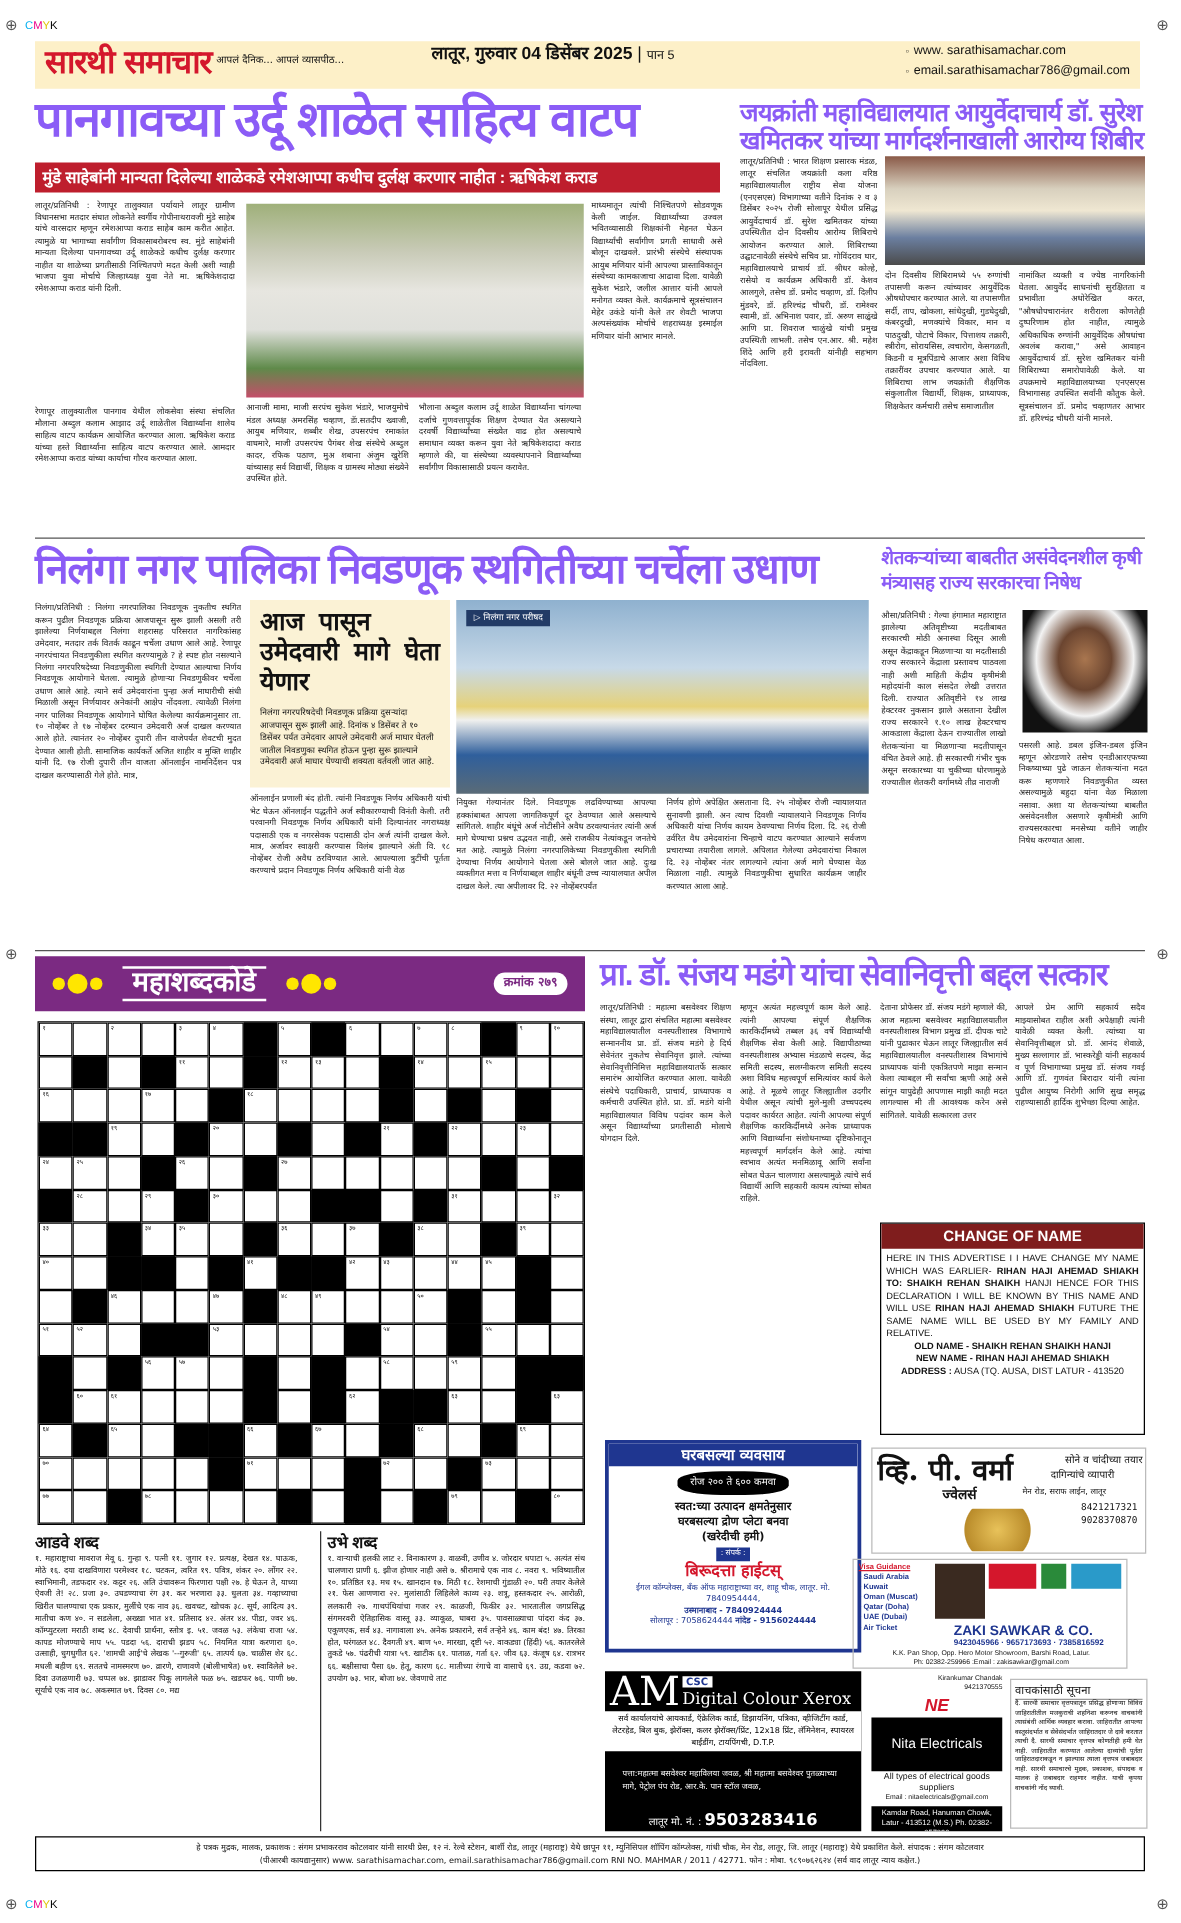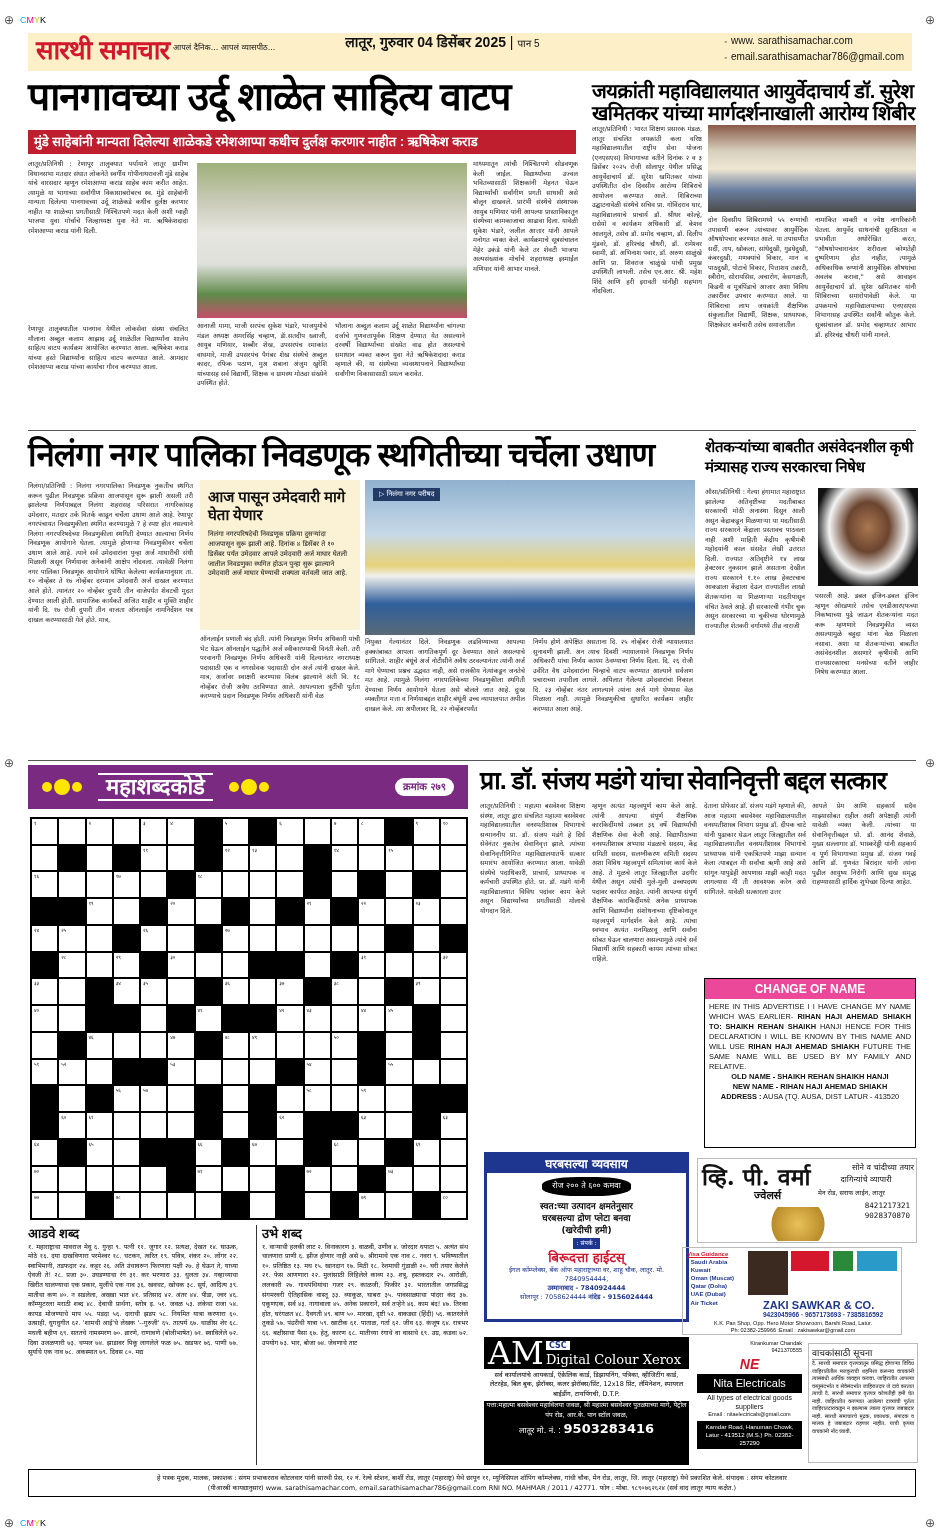--- a/index.html
+++ b/index.html
@@ -7,21 +7,21 @@
 .reg{position:absolute;font-size:12px;color:#555}
 .cmyk{position:absolute;font-size:9px;font-family:"Liberation Sans",sans-serif}
 .cmyk .c{color:#00aeef}.cmyk .m{color:#ec008c}.cmyk .y{color:#e0c000}.cmyk .k{color:#000}
 .masthead{position:absolute;left:28px;top:33px;width:884px;height:38px;background:#fdf0c8;display:flex;align-items:flex-start;padding:0 8px}
 .logo{font-family:"DejaVu Serif",serif;font-weight:bold;font-size:26px;color:#d4172c;letter-spacing:-1px}
 .tag{font-size:8px;margin:10px 0 0 4px}
 .dateline{font-size:14px;margin-left:70px;font-family:"Liberation Sans",sans-serif}
 .dateline b{font-weight:bold}
 .contact{margin-left:auto;font-size:10px;font-family:"Liberation Sans",sans-serif;line-height:1.6}
 .contact span.ic{font-size:7px;margin-right:4px}
-.h1{position:absolute;font-family:"Liberation Sans",sans-serif;font-weight:bold;color:#000000;letter-spacing:-1px;line-height:1.1}
+.h1{position:absolute;font-family:"Liberation Sans",sans-serif;font-weight:bold;color:#8b5cf6;letter-spacing:-1px;line-height:1.1}
 .sub-red{position:absolute;left:28px;top:130px;width:548px;height:24px;background:#be1e2d;color:#fff;font-size:13px;padding:3px 6px;font-family:"Liberation Sans",sans-serif;font-weight:bold}
 .col{position:absolute;text-align:justify;font-size:6.6px;line-height:1.45;color:#222;overflow:hidden}
 .photo{position:absolute;overflow:hidden}
 .hr{position:absolute;height:1px;background:#555}
 .box-cream{position:absolute;background:#fbf2d5}
 .purple{position:absolute;left:28px;top:765px;width:440px;height:44px;background:#7b2a82;display:flex;align-items:center;padding:0 14px}
 .dots{display:flex;gap:2px;align-items:center}
 .dot{width:10px;height:10px;border-radius:50%;background:#ffe600}
 .dot.big{width:16px;height:16px}
 .pz-title{color:#fff;font-size:22px;font-weight:bold;margin:0 16px;border-top:2px solid #fff;border-bottom:2px solid #fff;padding:0 8px;line-height:1.1}
@@ -69,21 +69,21 @@
 <div class="col" style="left:592px;top:125px;width:110px;height:300px">लातूर/प्रतिनिधी : भारत शिक्षण प्रसारक मंडळ, लातूर संचलित जयक्रांती कला वरिष्ठ महाविद्यालयातील राष्ट्रीय सेवा योजना (एनएसएस) विभागाच्या वतीने दिनांक २ व ३ डिसेंबर २०२५ रोजी सोलापूर येथील प्रसिद्ध आयुर्वेदाचार्य डॉ. सुरेश खमितकर यांच्या उपस्थितीत दोन दिवसीय आरोग्य शिबिराचे आयोजन करण्यात आले. शिबिराच्या उद्घाटनावेळी संस्थेचे सचिव प्रा. गोविंदराव घार, महाविद्यालयाचे प्राचार्य डॉ. श्रीधर कोल्हे, रासेयो व कार्यक्रम अधिकारी डॉ. केशव आलगुले, तसेच डॉ. प्रमोद चव्हाण, डॉ. दिलीप मुंडवरे, डॉ. हरिश्चंद्र चौधरी, डॉ. रामेश्वर स्वामी, डॉ. अभिनाश पवार, डॉ. अरुण साळुंखे आणि प्रा. शिवराज चाळुंखे यांची प्रमुख उपस्थिती लाभली. तसेच एन.आर. श्री. महेश शिंदे आणि हरी इरावती यांनीही सहभाग नोंदविला.</div>
 <div class="photo" style="left:708px;top:125px;width:208px;height:87px;background:linear-gradient(180deg,#8a5a48 0%,#d8d0be 30%,#efe7d2 50%,#6b7fa0 75%,#4b4b4b 100%)"></div>
 <div class="col" style="left:708px;top:216px;width:100px;height:210px">दोन दिवसीय शिबिरामध्ये ५५ रुग्णांची तपासणी करून त्यांच्यावर आयुर्वेदिक औषधोपचार करण्यात आले. या तपासणीत सर्दी, ताप, खोकला, सांधेदुखी, गुडघेदुखी, कंबरदुखी, मणक्यांचे विकार, मान व पाठदुखी, पोटाचे विकार, पित्ताशय तक्रारी, स्त्रीरोग, सोरायसिस, त्वचारोग, केसगळती, किडनी व मूत्रपिंडाचे आजार अशा विविध तक्रारींवर उपचार करण्यात आले. या शिबिराचा लाभ जयक्रांती शैक्षणिक संकुलातील विद्यार्थी, शिक्षक, प्राध्यापक, शिक्षकेतर कर्मचारी तसेच समाजातील</div>
 <div class="col" style="left:815px;top:216px;width:101px;height:210px">नामांकित व्यक्ती व ज्येष्ठ नागरिकांनी घेतला. आयुर्वेद साधनांची सुरक्षितता व प्रभावीता अधोरेखित करत, "औषधोपचारानंतर शरीराला कोणतेही दुष्परिणाम होत नाहीत, त्यामुळे अधिकाधिक रुग्णांनी आयुर्वेदिक औषधांचा अवलंब करावा," असे आवाहन आयुर्वेदाचार्य डॉ. सुरेश खमितकर यांनी शिबिराच्या समारोपावेळी केले. या उपक्रमाचे महाविद्यालयाच्या एनएसएस विभागासह उपस्थित सर्वांनी कौतुक केले. सूत्रसंचालन डॉ. प्रमोद चव्हाणतर आभार डॉ. हरिश्चंद्र चौधरी यांनी मानले.</div>
 
 <div class="hr" style="left:28px;top:430px;width:888px"></div>
 
 <h2 class="h1" style="left:28px;top:437px;font-size:33px;width:680px">निलंगा नगर पालिका निवडणूक स्थगितीच्या चर्चेला उधाण</h2>
 <div class="col" style="left:28px;top:482px;width:165px;height:270px">निलंगा/प्रतिनिधी : निलंगा नगरपालिका निवडणूक नुकतीच स्थगित करून पुढील निवडणूक प्रक्रिया आजपासून सुरू झाली असली तरी झालेल्या निर्णयाबद्दल निलंगा शहरासह परिसरात नागरिकांसह उमेदवार, मतदार तर्क वितर्क काढून चर्चेला उधाण आले आहे. रेणापूर नगरपंचायत निवडणुकीला स्थगित करण्यामुळे ? हे स्पष्ट होत नसल्याने निलंगा नगरपरिषदेच्या निवडणुकीला स्थगिती देण्यात आल्याचा निर्णय निवडणूक आयोगाने घेतला. त्यामुळे होणाऱ्या निवडणुकीवर चर्चेला उधाण आले आहे. त्याने सर्व उमेदवारांना पुन्हा अर्ज माघारीची संधी मिळाली असून निर्णयावर अनेकांनी आक्षेप नोंदवला. त्यावेळी निलंगा नगर पालिका निवडणूक आयोगाने घोषित केलेल्या कार्यक्रमानुसार ता. १० नोव्हेंबर ते १७ नोव्हेंबर दरम्यान उमेदवारी अर्ज दाखल करण्यात आले होते. त्यानंतर २० नोव्हेंबर दुपारी तीन वाजेपर्यंत शेवटची मुदत देण्यात आली होती. सामाजिक कार्यकर्ते अजित शाहीर व मुक्ति शाहीर यांनी दि. १७ रोजी दुपारी तीन वाजता ऑनलाईन नामनिर्देशन पत्र दाखल करण्यासाठी गेले होते. मात्र,</div>
 <div class="box-cream" style="left:200px;top:480px;width:160px;height:150px;padding:8px">
-  <div style="font-size:15px;font-weight:bold;font-family:Liberation Serif, serif;line-height:1.2">आज पासून उमेदवारी मागे घेता येणार</div>
+  <div style="font-size:20px;font-weight:bold;font-family:Liberation Mono, monospace;line-height:1.2">आज पासून उमेदवारी मागे घेता येणार</div>
   <div style="font-size:6.8px;margin-top:6px;line-height:1.45">निलंगा नगरपरिषदेची निवडणूक प्रक्रिया दुसऱ्यांदा आजपासून सुरू झाली आहे. दिनांक ४ डिसेंबर ते १० डिसेंबर पर्यंत उमेदवार आपले उमेदवारी अर्ज माघार घेतली जातील निवडणुका स्थगित होऊन पुन्हा सुरू झाल्याने उमेदवारी अर्ज माघार घेण्याची शक्यता वर्तवली जात आहे.</div>
 </div>
 <div class="photo" style="left:365px;top:480px;width:330px;height:155px;background:linear-gradient(180deg,#8fb1cf 0%,#c7d9e8 35%,#e6d27a 55%,#f0f0ee 62%,#2f5f9c 80%,#5a6b77 100%)">
   <div style="position:absolute;left:8px;top:8px;background:#223b66;color:#fff;font-size:7px;padding:2px 6px"><span>▷ </span><span>निलंगा नगर परीषद</span></div>
 </div>
 <div class="col" style="left:200px;top:635px;width:160px;height:117px">ऑनलाईन प्रणाली बंद होती. त्यांनी निवडणूक निर्णय अधिकारी यांची भेट घेऊन ऑनलाईन पद्धतीने अर्ज स्वीकारण्याची विनंती केली. तरी परवानगी निवडणूक निर्णय अधिकारी यांनी दिल्यानंतर नगराध्यक्ष पदासाठी एक व नगरसेवक पदासाठी दोन अर्ज त्यांनी दाखल केले. मात्र, अर्जावर स्वाक्षरी करण्यास विलंब झाल्याने अंती वि. १८ नोव्हेंबर रोजी अवैध ठरविण्यात आले. आपल्याला त्रुटींची पूर्तता करण्याचे प्रदान निवडणूक निर्णय अधिकारी यांनी वेळ</div>
 <div class="col" style="left:365px;top:638px;width:160px;height:114px">नियुक्त गेल्यानंतर दिले. निवडणूक लढविण्याच्या आपल्या हक्कांबाबत आपला जागतिकपूर्ण दूर ठेवण्यात आले असल्याचे सांगितले. शाहीर बंधूंचे अर्ज नोटीसीने अवैध ठरवल्यानंतर त्यांनी अर्ज मागे घेण्याचा प्रश्नच उद्भवत नाही, असे राजकीय नेत्यांकडून जनतेचे मत आहे. त्यामुळे निलंगा नगरपालिकेच्या निवडणुकीला स्थगिती देण्याचा निर्णय आयोगाने घेतला असे बोलले जात आहे. दुःख व्यक्तीगत मत्ता व निर्णयाबद्दल शाहीर बंधूंनी उच्च न्यायालयात अपील दाखल केले. त्या अपीलावर दि. २२ नोव्हेंबरपर्यंत</div>
 <div class="col" style="left:533px;top:638px;width:160px;height:114px">निर्णय होणे अपेक्षित असताना दि. २५ नोव्हेंबर रोजी न्यायालयात सुनावणी झाली. अन त्याच दिवशी न्यायालयाने निवडणूक निर्णय अधिकारी यांचा निर्णय कायम ठेवण्याचा निर्णय दिला. दि. २६ रोजी उर्वरित वैध उमेदवारांना चिन्हाचे वाटप करण्यात आल्याने सर्वजण प्रचाराच्या तयारीला लागले. अपिलात गेलेल्या उमेदवारांचा निकाल दि. २३ नोव्हेंबर नंतर लागल्याने त्यांना अर्ज मागे घेण्यास वेळ मिळाला नाही. त्यामुळे निवडणुकीचा सुधारित कार्यक्रम जाहीर करण्यात आला आहे.</div>
 
 <h2 class="h1" style="left:705px;top:437px;font-size:15px;width:215px;letter-spacing:-0.3px;line-height:1.35">शेतकऱ्यांच्या बाबतीत असंवेदनशील कृषी मंत्र्यासह राज्य सरकारचा निषेध</h2>
@@ -514,21 +514,21 @@
   <div style="font-size:6.4px;line-height:1.5;text-align:justify">१. वाऱ्याची हलकी लाट २. विनाकारण ३. वाळवी, उणीव ४. जोरदार धपाटा ५. अत्यंत संथ चालणारा प्राणी ६. झीज होणार नाही असे ७. श्रीरामाचे एक नाव ८. नवरा ९. भविष्यातील १०. प्रतिष्ठित १३. मध १५. खानदान १७. मिठी १८. रेशमाची गुंडाळी २०. घरी तयार केलेले २१. फेस आणणारा २२. मुलांसाठी लिहिलेले काव्य २३. शत्रू, हस्तकदार २५. आरोळी, ललकारी २७. गाथपंथियांचा गजर २९. काळजी, फिकीर ३२. भारतातील जगप्रसिद्ध संगमरवरी ऐतिहासिक वास्तू ३३. व्याकूळ, घाबरा ३५. पावसाळ्याचा पांदरा कंद ३७. एकूणएक, सर्व ४३. नागावाला ४५. अनेक प्रकाराने, सर्व तऱ्हेने ४६. काम बंद! ४७. तिरका होत, घरंगळत ४८. दैवगती ४९. बाण ५०. मारखा, दृष्टी ५२. वाकड्या (हिंदी) ५६. कातरलेले तुकडे ५७. पंढरीची यात्रा ५९. खाटीक ६१. पाताळ, गर्ता ६२. जीव ६३. कंजूष ६४. रात्रभर ६६. बक्षीसाचा पैसा ६७. हेतू, कारण ६८. मातीच्या रंगाचे वा वासाचे ६९. उग्र, कडवा ७२. उपयोग ७३. भार, बोजा ७४. जेवणाचे ताट</div>
 </div>
 
 <h2 class="h1" style="left:480px;top:767px;font-size:25px;width:440px">प्रा. डॉ. संजय मडंगे यांचा सेवानिवृत्ती बद्दल सत्कार</h2>
 <div class="col" style="left:480px;top:802px;width:105px;height:340px">लातूर/प्रतिनिधी : महात्मा बसवेश्वर शिक्षण संस्था, लातूर द्वारा संचलित महात्मा बसवेश्वर महाविद्यालयातील वनस्पतीशास्त्र विभागाचे सन्माननीय प्रा. डॉ. संजय मडंगे हे दिर्घ सेवेनंतर नुकतेच सेवानिवृत्त झाले. त्यांच्या सेवानिवृत्तीनिमित्त महाविद्यालयातर्फे सत्कार समारंभ आयोजित करण्यात आला. यावेळी संस्थेचे पदाधिकारी, प्राचार्य, प्राध्यापक व कर्मचारी उपस्थित होते. प्रा. डॉ. मडंगे यांनी महाविद्यालयात विविध पदांवर काम केले असून विद्यार्थ्यांच्या प्रगतीसाठी मोलाचे योगदान दिले.</div>
 <div class="col" style="left:592px;top:802px;width:105px;height:340px">म्हणून अत्यंत महत्त्वपूर्ण काम केले आहे. त्यांनी आपल्या संपूर्ण शैक्षणिक कारकिर्दीमध्ये तब्बल ३६ वर्षे विद्यार्थ्यांची शैक्षणिक सेवा केली आहे. विद्यापीठाच्या वनस्पतीशास्त्र अभ्यास मंडळाचे सदस्य, केंद्र समिती सदस्य, सलग्नीकरण समिती सदस्य अशा विविध महत्त्वपूर्ण समित्यांवर कार्य केले आहे. ते मूळचे लातूर जिल्ह्यातील उदगीर येथील असून त्यांची मुले-मुली उच्चपदस्थ पदावर कार्यरत आहेत. त्यांनी आपल्या संपूर्ण शैक्षणिक कारकिर्दीमध्ये अनेक प्राध्यापक आणि विद्यार्थ्यांना संशोधनाच्या दृष्टिकोनातून महत्त्वपूर्ण मार्गदर्शन केले आहे. त्यांचा स्वभाव अत्यंत मनमिळावू आणि सर्वांना सोबत घेऊन चालणारा असल्यामुळे त्यांचे सर्व विद्यार्थी आणि सहकारी कायम त्यांच्या सोबत राहिले.</div>
 <div class="col" style="left:704px;top:802px;width:102px;height:170px">देताना प्रोफेसर डॉ. संजय मडंगे म्हणाले की, आज महात्मा बसवेश्वर महाविद्यालयातील वनस्पतीशास्त्र विभाग प्रमुख डॉ. दीपक चाटे यांनी पुढाकार घेऊन लातूर जिल्ह्यातील सर्व महाविद्यालयातील वनस्पतीशास्त्र विभागांचे प्राध्यापक यांनी एकत्रितपणे माझा सन्मान केला त्याबद्दल मी सर्वांचा ऋणी आहे असे सांगून यापुढेही आपणास माझी काही मदत लागल्यास मी ती आवश्यक करेन असे सांगितले. यावेळी सत्कारला उत्तर</div>
 <div class="col" style="left:812px;top:802px;width:104px;height:170px">आपले प्रेम आणि सहकार्य सदैव माझ्यासोबत राहील अशी अपेक्षाही त्यांनी यावेळी व्यक्त केली. त्यांच्या या सेवानिवृत्तीबद्दल प्रो. डॉ. आनंद शेवाळे, मुख्य सल्लागार डॉ. भास्करेड्डी यांनी सहकार्य व पूर्ण विभागाच्या प्रमुख डॉ. संजय गवई आणि डॉ. गुणवंत बिरादार यांनी त्यांना पुढील आयुष्य निरोगी आणि सुख समृद्ध राहण्यासाठी हार्दिक शुभेच्छा दिल्या आहेत.</div>
 
 <div class="ad" style="left:704px;top:978px;width:212px;height:170px;border:1px solid #000;font-family:'Liberation Sans',sans-serif">
-  <div style="background:#ec4899;color:#fff;text-align:center;font-size:12px;font-weight:bold;padding:2px;margin:0 0 3px">CHANGE OF NAME</div>
+  <div style="background:#7f1d1d;color:#fff;text-align:center;font-size:12px;font-weight:bold;padding:2px;margin:0 0 3px">CHANGE OF NAME</div>
   <div style="font-size:7.4px;line-height:1.35;padding:0 4px;text-align:justify">
     <span>HERE IN THIS ADVERTISE I I HAVE CHANGE MY NAME WHICH WAS EARLIER-</span> <b>RIHAN HAJI AHEMAD SHIAKH TO: SHAIKH REHAN SHAIKH</b> <span>HANJI HENCE FOR THIS DECLARATION I WILL BE KNOWN BY THIS NAME AND WILL USE</span> <b>RIHAN HAJI AHEMAD SHIAKH</b> <span>FUTURE THE SAME NAME WILL BE USED BY MY FAMILY AND RELATIVE.</span>
   </div>
   <div style="font-size:7.4px;font-weight:bold;text-align:center;line-height:1.35">OLD NAME - SHAIKH REHAN SHAIKH HANJI</div>
   <div style="font-size:7.4px;font-weight:bold;text-align:center;line-height:1.35">NEW NAME - RIHAN HAJI AHEMAD SHIAKH</div>
   <div style="font-size:7.4px;text-align:center;line-height:1.35"><b>ADDRESS :</b> <span>AUSA (TQ. AUSA, DIST LATUR - 413520</span></div>
 </div>
 
 <div class="ad" style="left:484px;top:1152px;width:205px;height:170px;background:#fff;border:3px solid #1f3690;text-align:center">
   <div style="background:#1f3690;color:#fff;font-size:12px;font-weight:bold;padding:1px">घरबसल्या व्यवसाय</div>
@@ -545,21 +545,21 @@
 
 <div class="ad" style="left:484px;top:1337px;width:205px;height:128px;background:#000;color:#fff">
   <div style="display:flex;align-items:flex-end;padding:0 4px">
     <span style="font-family:'DejaVu Serif',serif;font-size:32px;line-height:1">AM</span>
     <div style="margin-left:2px">
       <span style="background:#fff;color:#1f3690;font-size:8px;font-weight:bold;padding:0 3px">CSC</span>
       <div style="font-family:'DejaVu Serif',serif;font-size:13px">Digital Colour Xerox</div>
     </div>
   </div>
   <div style="background:#fff;color:#000;font-size:6.5px;text-align:center;padding:2px;line-height:1.45">सर्व कार्यालयांचे आयकार्ड, ऍक्रेलिक कार्ड, डिझायनिंग, पत्रिका, व्हीजिटींग कार्ड, लेटरहेड, बिल बुक, झेरॉक्स, कलर झेरॉक्स/प्रिंट, 12x18 प्रिंट, लॅमिनेशन, स्पायरल बाईंडींग, टायपिंगची, D.T.P.</div>
-  <div style="font-size:6.5px;text-align:center;padding:0;line-height:1.45">पत्ता:महात्मा बसवेश्वर महाविलया जवळ, श्री महात्मा बसवेश्वर पुतळ्याच्या मागे, पेट्रोल पंप रोड, आर.के. पान स्टॉल जवळ,</div>
+  <div style="font-size:6.5px;padding:14px;line-height:1.45">पत्ता:महात्मा बसवेश्वर महाविलया जवळ, श्री महात्मा बसवेश्वर पुतळ्याच्या मागे, पेट्रोल पंप रोड, आर.के. पान स्टॉल जवळ,</div>
   <div style="text-align:center;font-size:8px"><span>लातूर मो. नं. :</span> <b style="font-size:13px">9503283416</b></div>
 </div>
 
 <div class="ad" style="left:697px;top:1158px;width:220px;height:85px;border:1px solid #bbb">
   <div style="position:absolute;left:4px;top:2px;font-size:23px;font-weight:bold;font-family:'DejaVu Serif',serif">व्हि. पी. वर्मा</div>
   <div style="position:absolute;left:56px;top:30px;font-size:11px;font-weight:bold">ज्वेलर्स</div>
   <div style="position:absolute;left:120px;top:4px;font-size:8px;text-align:right;width:96px">सोने व चांदीच्या तयार</div>
   <div style="position:absolute;left:120px;top:16px;font-size:8px;text-align:center;width:96px">दागिन्यांचे व्यापारी</div>
   <div style="position:absolute;left:120px;top:30px;font-size:6.5px">मेन रोड, सराफ लाईन, लातूर</div>
   <div style="position:absolute;right:6px;top:42px;font-size:7.5px;font-family:'DejaVu Sans Mono',monospace">8421217321</div>
@@ -584,21 +584,21 @@
   <div style="position:absolute;left:80px;top:50px;font-size:11px;font-weight:bold;color:#1f3690">ZAKI SAWKAR &amp; CO.</div>
   <div style="position:absolute;left:80px;top:63px;font-size:6.5px;font-weight:bold;color:#1f3690">9423045966 · 9657173693 · 7385816592</div>
   <div style="position:absolute;left:4px;top:72px;width:212px;font-size:5.5px;text-align:center">K.K. Pan Shop, Opp. Hero Motor Showroom, Barshi Road, Latur.</div>
   <div style="position:absolute;left:4px;top:79px;width:212px;font-size:5.5px;text-align:center">Ph: 02382-259966 :Email : zakisawkar@gmail.com</div>
 </div>
 
 <div class="ad" style="left:697px;top:1340px;width:105px;height:125px;text-align:center;font-family:'Liberation Sans',sans-serif">
   <div style="font-size:5.5px;text-align:right">Kirankumar Chandak</div>
   <div style="font-size:5.5px;text-align:right">9421370555</div>
   <div style="font-size:14px;color:#d4172c;font-weight:bold;font-style:italic">NE</div>
-  <div style="background:#000;color:#fff;font-size:11px;padding:2px">Nita Electricals</div>
+  <div style="background:#000;color:#fff;font-size:11px;padding:14px">Nita Electricals</div>
   <div style="font-size:7px">All types of electrical goods suppliers</div>
   <div style="font-size:5.5px">Email : nitaelectricals@gmail.com</div>
   <div style="background:#000;color:#fff;font-size:6px;padding:2px;margin-top:2px">Kamdar Road, Hanuman Chowk, Latur - 413512 (M.S.) Ph. 02382-257290</div>
 </div>
 
 <div class="ad" style="left:808px;top:1343px;width:110px;height:120px;border:1px solid #bbb;padding:3px">
   <div style="font-size:9px;font-weight:normal;text-align:left;border-bottom:1px solid #999">वाचकांसाठी सूचना</div>
   <div style="font-size:5.2px;line-height:1.45;text-align:justify">दै. सारथी समाचार वृत्तपत्रातून प्रसिद्ध होणाऱ्या विविध जाहिरातीतील मजकुराची शहनिशा करूनच वाचकांनी त्यासंबंधी आर्थिक व्यवहार करावा. जाहिरातीत आपल्या वस्तूसंदर्भात व सेवेसंदर्भात जाहिरातदार जे दावे करतात त्याची दै. सारथी समाचार वृत्तपत्र कोणतीही हमी घेत नाही. जाहिरातीत करण्यात आलेल्या दाव्यांची पूर्तता जाहिरातदाराकडून न झाल्यास त्याला वृत्तपत्र जबाबदार नाही. सारथी समाचारचे मुद्रक, प्रकाशक, संपादक व मालक हे जबाबदार राहणार नाहीत. याची कृपया वाचकांनी नोंद घ्यावी.</div>
 </div>
 

